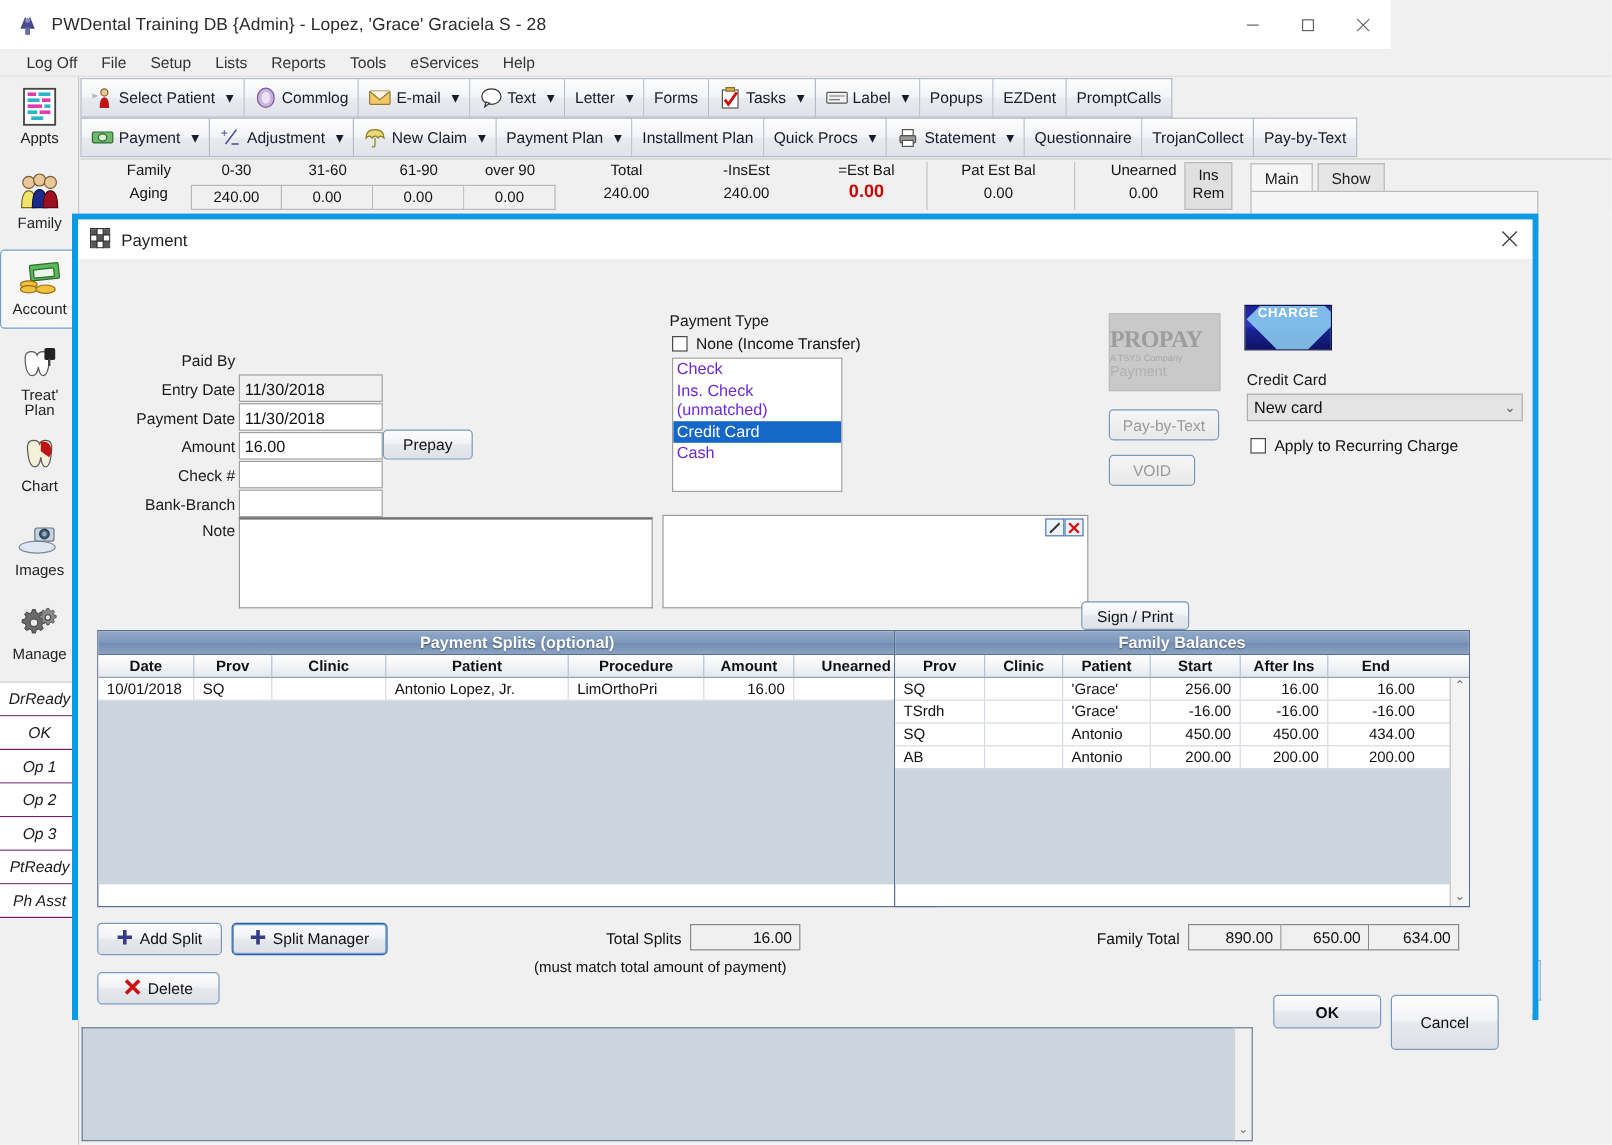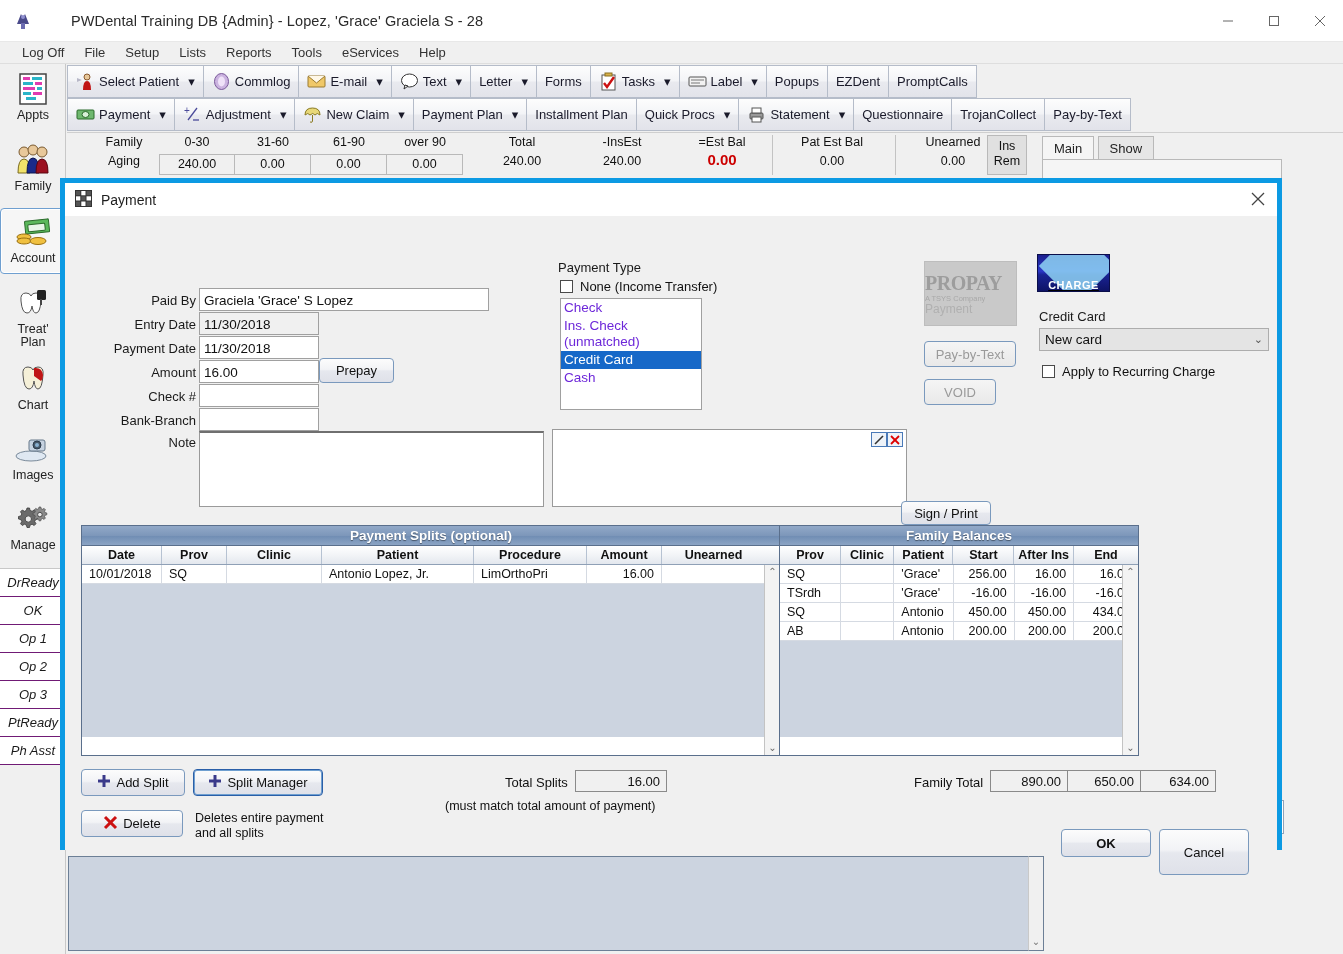--- a/index.html
+++ b/index.html
@@ -9,24 +9,23 @@
     overflow: hidden;
     font-family: "Liberation Sans", sans-serif;
     font-size: 12px;
     background: #ffffff;
     -webkit-font-smoothing: antialiased;
   }
   #app { position: relative; width: 1343px; height: 954px; background: #f0f0f0; }
 
   
   .titlebar {
-    position: absolute; left: 0; top: 0; width: 1343px; height: 42px;
+    position: absolute; left: 0; top: 0; width: 1159px; height: 42px;
     background: #ffffff; display: flex; align-items: center;
     border-bottom: 1px solid #e8e8e8;
-    gap: 28px;
   }
   .titlebar .app-icon {
     margin-left: 13px; width: 20px; height: 20px; position: relative;
   }
   .titlebar .title-text {
     margin-left: 10px; font-size: 14.5px; color: #2b2b2b; letter-spacing: .1px;
   }
   .wincontrols { position: absolute; right: 0; top: 0; height: 42px; display: flex; }
   .wc { width: 46px; height: 42px; display: flex; align-items: center; justify-content: center; }
   .wc svg { display: block; }
@@ -212,23 +211,22 @@
   .propay {
     position: absolute; background: #c9c9c9; border: 1px solid #bdbdbd;
     display: flex; flex-direction: column; align-items: flex-start; justify-content: center;
   }
   .propay .p1 { font-family: "Liberation Serif", serif; font-weight: bold; font-size: 20px; color: #9d9d9d; letter-spacing: -.5px; }
   .propay .p2 { font-size: 7.5px; color: #a8a8a8; margin-top: -1px; }
   .propay .p3 { font-size: 12px; color: #b0b0b0; margin-top: -1px; }
 
   .xcharge {
     position: absolute; background: linear-gradient(to bottom,#1b1f8e 0%, #2b37c8 45%, #1a2394 55%, #0e1366 100%);
-    border: 1px solid #0a0e4a; display: flex; align-items: flex-end; justify-content: center;
+    border: 1px solid #0a0e4a; display: flex; align-items: flex-start; justify-content: center;
     overflow: hidden;
-    text-decoration: underline;
   }
   .xcharge .xtxt { color: #ffffff; font-weight: bold; font-size: 11px; letter-spacing: .5px; z-index: 2; }
   .xcharge .xs {
     position: absolute; width: 54px; height: 54px; background: #8fd3f4;
     transform: rotate(45deg); left: 12px; top: -16px; opacity: .85; z-index: 1;
   }
 </style>
 </head>
 <body>
 
@@ -602,21 +600,20 @@
         <svg width="14" height="14">
             <line x1="1" y1="1" x2="13" y2="13" stroke="#444" stroke-width="1.2"></line>
             <line x1="13" y1="1" x2="1" y2="13" stroke="#444" stroke-width="1.2"></line>
           </svg>
       </span>
     </div>
 
     <div class="dlg-body">
 
       <div class="flabel" style="left:66px;top:77px;width:65px;">Paid By</div>
-      <div class="finput" style="left:134px;top:72px;width:290px;">Graciela 'Grace' S Lopez</div>
 
       <div class="flabel" style="left:46px;top:101px;width:85px;">Entry Date</div>
       <div class="finput ro" style="left:134px;top:96px;width:120px;">11/30/2018</div>
 
       <div class="flabel" style="left:36px;top:125px;width:95px;">Payment Date</div>
       <div class="finput" style="left:134px;top:120px;width:120px;">11/30/2018</div>
 
       <div class="flabel" style="left:56px;top:149px;width:75px;">Amount</div>
       <div class="finput" style="left:134px;top:144px;width:120px;">16.00</div>
       <div class="btn" style="position:absolute;left:254px;top:142px;width:75px;height:25px;">Prepay</div>
@@ -700,21 +697,21 @@
             <div class="c" style="width:103px;"></div>
           </div>
         </div>
         <div class="grid-body" style="height:153px;"></div>
         <div class="vsb">
           <span class="ar">⌃</span>
           <span class="ar">⌄</span>
         </div>
       </div>
 
-      <div class="grid" style="left:714px;top:309px;width:360px;height:231px;">
+      <div class="grid" style="left:680px;top:309px;width:480px;height:231px;">
         <div class="grid-cap">Family Balances</div>
         <div class="grid-head">
           <div class="c" style="width:75px;">Prov</div>
           <div class="c" style="width:65px;">Clinic</div>
           <div class="c" style="width:73px;">Patient</div>
           <div class="c" style="width:75px;">Start</div>
           <div class="c" style="width:73px;">After Ins</div>
           <div class="c" style="width:79px;">End</div>
         </div>
         <div class="grid-rows">
@@ -778,24 +775,20 @@
       </div>
       <div class="btn" style="position:absolute;left:16px;top:594px;width:102px;height:27px;">
         <span>
           <svg width="15" height="15">
               <line x1="2" y1="2" x2="13" y2="13" stroke="#cc1111" stroke-width="3"></line>
               <line x1="13" y1="2" x2="2" y2="13" stroke="#cc1111" stroke-width="3"></line>
             </svg>
         </span>
         <span>Delete</span>
       </div>
-      <div class="small-note" style="left:130px;top:595px;width:190px;">
-        <span>Deletes entire payment</span><br>
-        <span>and all splits</span>
-      </div>
 
       <div class="totlabel" style="left:440px;top:559px;">Total Splits</div>
       <div class="totbox" style="left:510px;top:554px;width:92px;">16.00</div>
       <div class="hint" style="left:380px;top:583px;">(must match total amount of payment)</div>
 
       <div class="totlabel" style="left:849px;top:559px;">Family Total</div>
       <div class="totbox" style="left:925px;top:554px;width:78px;">890.00</div>
       <div class="totbox" style="left:1003px;top:554px;width:73px;border-left:none;">650.00</div>
       <div class="totbox" style="left:1076px;top:554px;width:75px;border-left:none;">634.00</div>
 

